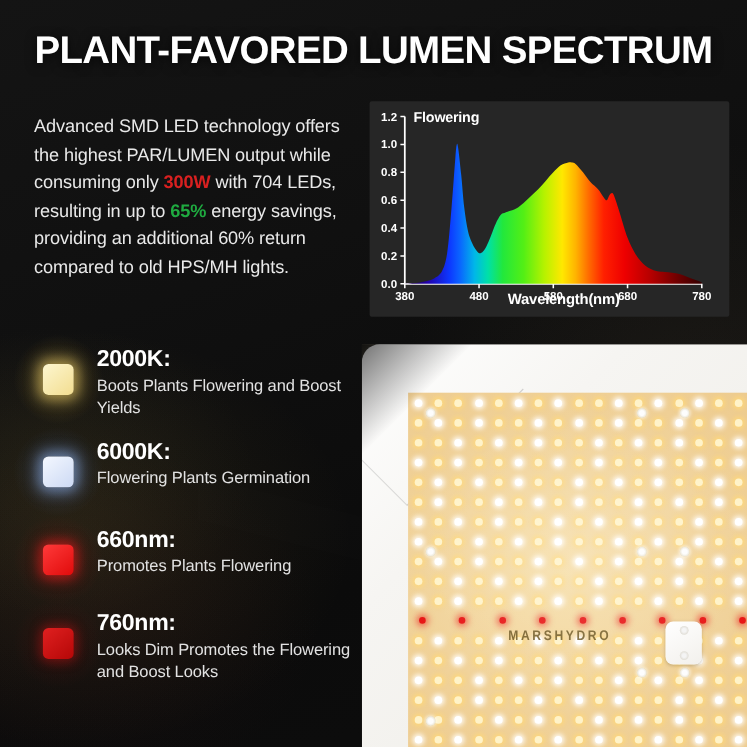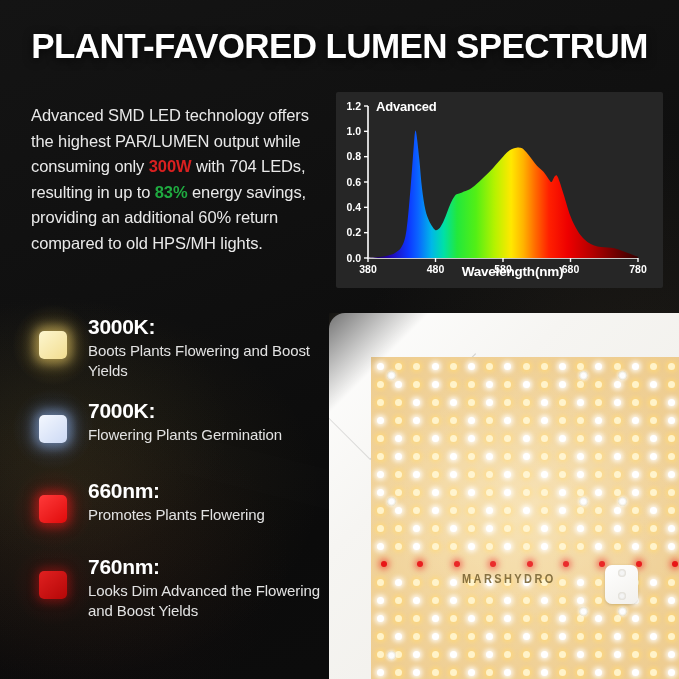--- a/index.html
+++ b/index.html
@@ -186,24 +186,24 @@
 <body>
 
 <div id="bg-base"></div>
 <div id="bg-chevron">
   <span class="c1"></span>
     <span class="c2"></span>
 </div>
 
 <h1 id="title">PLANT-FAVORED LUMEN SPECTRUM</h1>
 
-<p id="para"><span>Advanced SMD LED technology offers the highest PAR/LUMEN output while consuming only </span><span class="hl-red">300W</span><span> with 704 LEDs, resulting in up to </span><span class="hl-green">83%</span><span> energy savings, providing an additional 60% return compared to old HPS/MH lights.</span></p>
+<p id="para"><span>Advanced SMD LED technology offers the highest PAR/LUMEN output while consuming only </span><span class="hl-red">300W</span><span> with 704 LEDs, resulting in up to </span><span class="hl-green">65%</span><span> energy savings, providing an additional 60% return compared to old HPS/MH lights.</span></p>
 
 <div id="chart-card">
-  <div id="chart-title">Advanced</div>
+  <div id="chart-title">Flowering</div>
   <svg id="chart-svg" width="327" height="196">
     <defs>
       <linearGradient id="specGrad" x1="0" y1="0" x2="1" y2="0">
         <stop offset="0.000" stop-color="#1a0030"></stop>
         <stop offset="0.075" stop-color="#2200a8"></stop>
         <stop offset="0.150" stop-color="#0d37ff"></stop>
         <stop offset="0.185" stop-color="#0a64ff"></stop>
         <stop offset="0.235" stop-color="#00b7e8"></stop>
         <stop offset="0.280" stop-color="#00e0a8"></stop>
         <stop offset="0.330" stop-color="#22e83c"></stop>
@@ -256,49 +256,49 @@
       </g>
   </svg>
   <div id="xlabel">Wavelength(nm)</div>
 </div>
 
 <div class="legend-item" style="left:26px; top:318px;">
   <div class="sw-wrap">
     <div class="glow" style="background:radial-gradient(circle, rgba(224,186,62,0.34) 0%, rgba(224,186,62,0.10) 42%, rgba(0,0,0,0) 70%);"></div>
     <div class="swatch" style="background:linear-gradient(140deg,#fdf6cf,#f2dd90); box-shadow:0 0 12px 5px rgba(240,210,110,.55);"></div>
   </div>
-  <div class="lg-title">3000K:</div>
+  <div class="lg-title">2000K:</div>
   <div class="lg-desc">Boots Plants Flowering and Boost Yields</div>
 </div>
 
 <div class="legend-item" style="left:26px; top:402px;">
   <div class="sw-wrap">
     <div class="glow" style="background:radial-gradient(circle, rgba(105,150,230,0.34) 0%, rgba(80,120,200,0.10) 42%, rgba(0,0,0,0) 70%);"></div>
     <div class="swatch" style="background:linear-gradient(140deg,#f4f8ff,#ccd9f4); box-shadow:0 0 12px 5px rgba(150,185,245,.50);"></div>
   </div>
-  <div class="lg-title">7000K:</div>
+  <div class="lg-title">6000K:</div>
   <div class="lg-desc">Flowering Plants Germination</div>
 </div>
 
 <div class="legend-item" style="left:26px; top:482px;">
   <div class="sw-wrap">
     <div class="glow" style="background:radial-gradient(circle, rgba(225,25,25,0.30) 0%, rgba(170,15,15,0.09) 42%, rgba(0,0,0,0) 70%);"></div>
     <div class="swatch" style="background:linear-gradient(140deg,#ff3a3a,#e00b0b); box-shadow:0 0 11px 4px rgba(230,25,25,.55);"></div>
   </div>
   <div class="lg-title">660nm:</div>
   <div class="lg-desc">Promotes Plants Flowering</div>
 </div>
 
 <div class="legend-item" style="left:26px; top:558px;">
   <div class="sw-wrap">
     <div class="glow" style="background:radial-gradient(circle, rgba(180,18,18,0.26) 0%, rgba(130,10,10,0.08) 42%, rgba(0,0,0,0) 70%);"></div>
     <div class="swatch" style="background:linear-gradient(140deg,#e02020,#b50707); box-shadow:0 0 10px 3px rgba(180,18,18,.45);"></div>
   </div>
   <div class="lg-title">760nm:</div>
-  <div class="lg-desc">Looks Dim Advanced the Flowering and Boost Yields</div>
+  <div class="lg-desc">Looks Dim Promotes the Flowering and Boost Looks</div>
 </div>
 
 <div id="panel-wrap">
   <div id="panel-frame">
     <div id="bevel">
         <i></i>
       </div>
     <div id="board">
       <div id="leds">
           <div class="led w" style="left: 6px; top: 6px;"></div>

